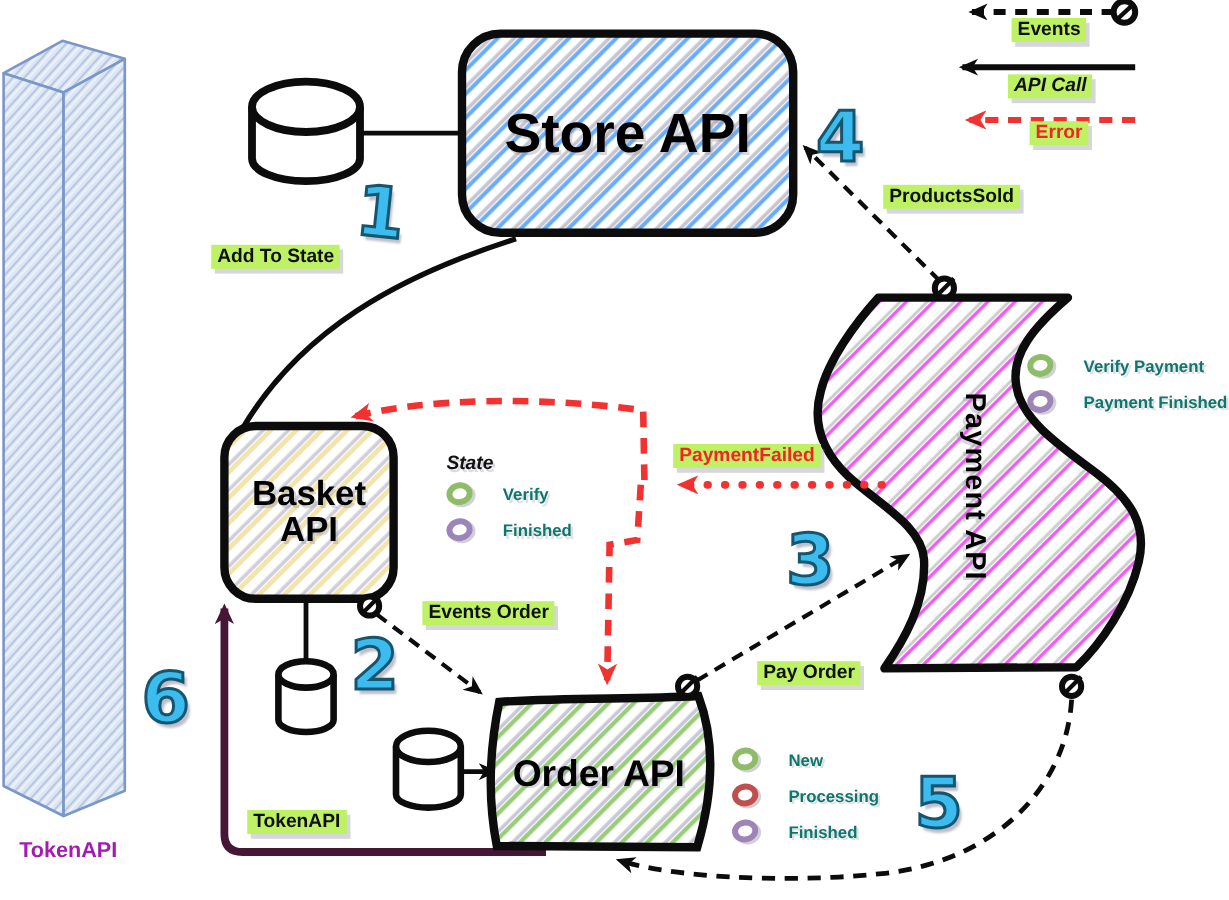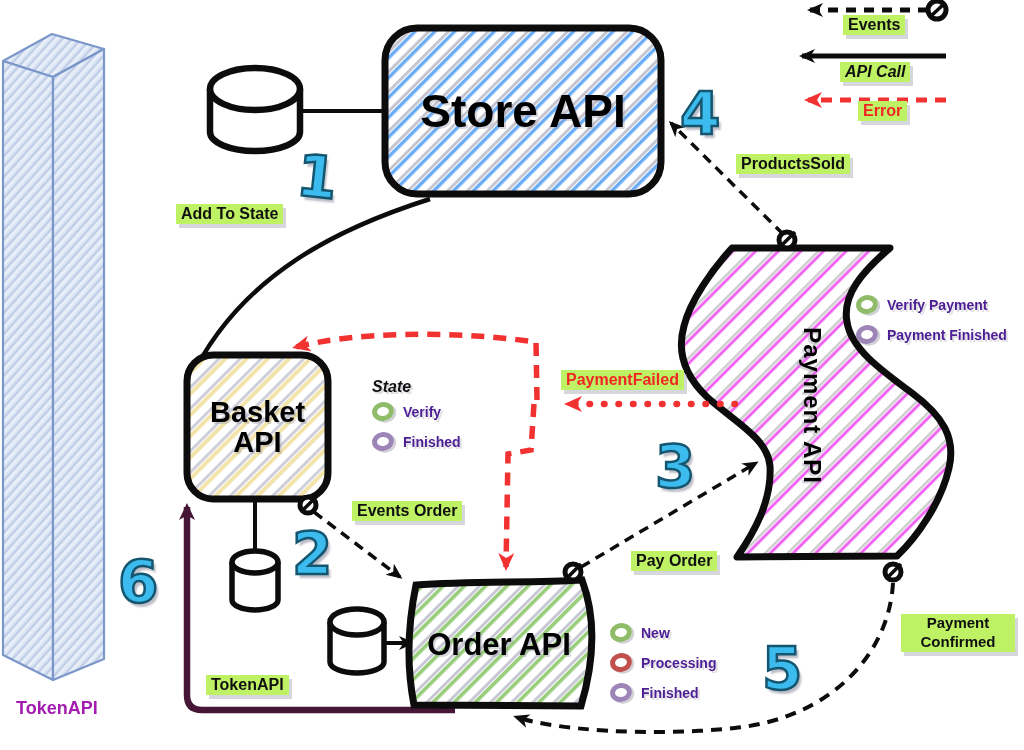--- a/index.html
+++ b/index.html
@@ -22,22 +22,22 @@
   #payment-title{left:702px;top:393px;width:220px;font-size:24px;transform:rotate(90deg);letter-spacing:1px;}
   #token-title{position:absolute;left:16px;top:698px;font-weight:bold;font-size:18px;color:#a21caf;}
 
   .num{position:absolute;font-family:"DejaVu Sans",sans-serif;font-weight:bold;
        font-size:58px;color:#3cbcee;-webkit-text-stroke:2.5px #14556f;
        text-shadow:3px 4px 2px rgba(110,110,135,.45);line-height:1;}
 
   .state-group{position:absolute;}
   .state-title{font-weight:bold;font-style:italic;font-size:16px;color:#111;
        text-shadow:2px 2px 0 rgba(150,150,165,.35);margin-bottom:6px;}
-  .state-item{display:flex;align-items:center;gap:9px;margin-bottom:11px;
-       font-weight:bold;font-size:14px;color:#4c1d95;}
+  .state-item{display:flex;align-items:center;gap:25px;margin-bottom:11px;
+       font-weight:bold;font-size:14px;color:#0f766e;}
   .state-item .txt{text-shadow:2px 2px 0 rgba(150,150,165,.3);}
   .donut{display:inline-block;width:12px;height:9px;border-radius:50%;
        border:5px solid #8fbc69;transform:rotate(-10deg);
        box-shadow:2px 2px 0 rgba(150,150,165,.45);}
   .donut.green{border-color:#8fbc69;}
   .donut.purple{border-color:#9d85b8;}
   .donut.red{border-color:#c0504d;}
 </style>
 </head>
 <body>
@@ -167,21 +167,20 @@
 <div class="num" style="left:292px;top:525px;">2</div>
 <div class="num" style="left:655px;top:438px;">3</div>
 <div class="num" style="left:680px;top:85px;">4</div>
 <div class="num" style="left:762px;top:640px;">5</div>
 <div class="num" style="left:118px;top:553px;">6</div>
 
 <div class="lbl" style="left:176px;top:204px;">Add To State</div>
 <div class="lbl" style="left:352px;top:501px;">Events Order</div>
 <div class="lbl" style="left:631px;top:551px;">Pay Order</div>
 <div class="lbl" style="left:736px;top:154px;">ProductsSold</div>
-<div class="lbl center" style="left:901px;top:614px;width:104px;font-size:15px;">Payment Confirmed</div>
 <div class="lbl" style="left:206px;top:675px;">TokenAPI</div>
 <div class="lbl err" style="left:561px;top:370px;">PaymentFailed</div>
 
 <div class="lbl" style="left:843px;top:15px;">Events</div>
 <div class="lbl" style="left:840px;top:62px;font-style:italic;">API Call</div>
 <div class="lbl err" style="left:858px;top:101px;">Error</div>
 
 <div class="state-group" style="left:348px;top:378px;margin-left:24px;">
   <div class="state-title">State</div>
   <div class="state-item">

